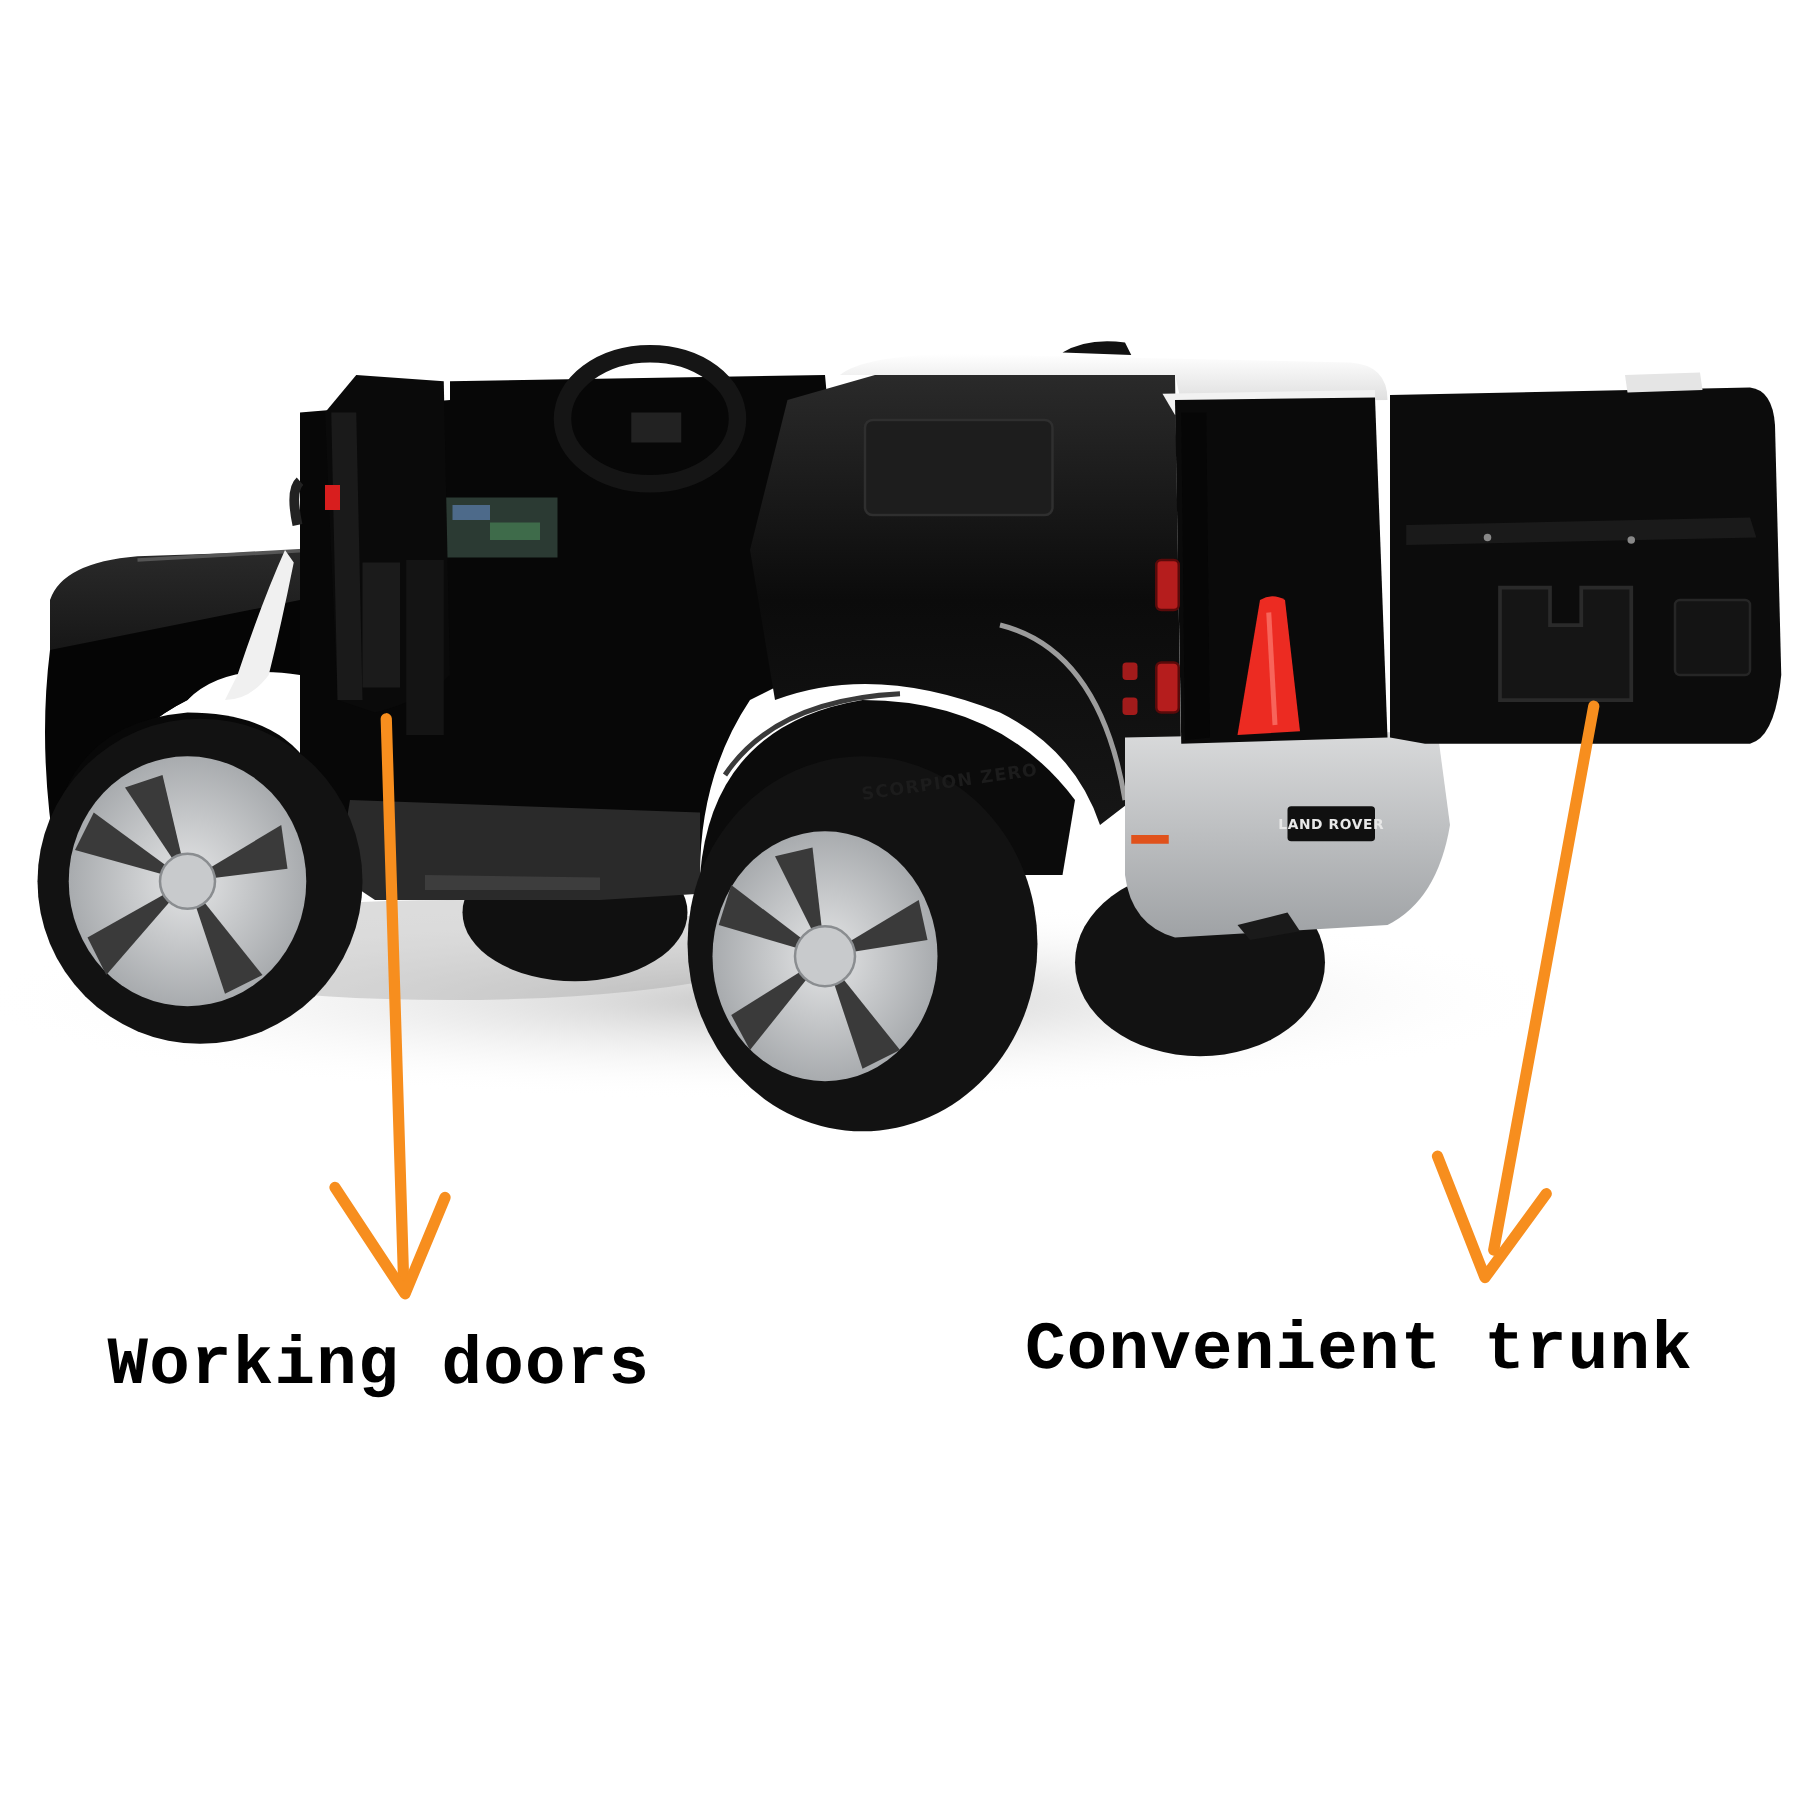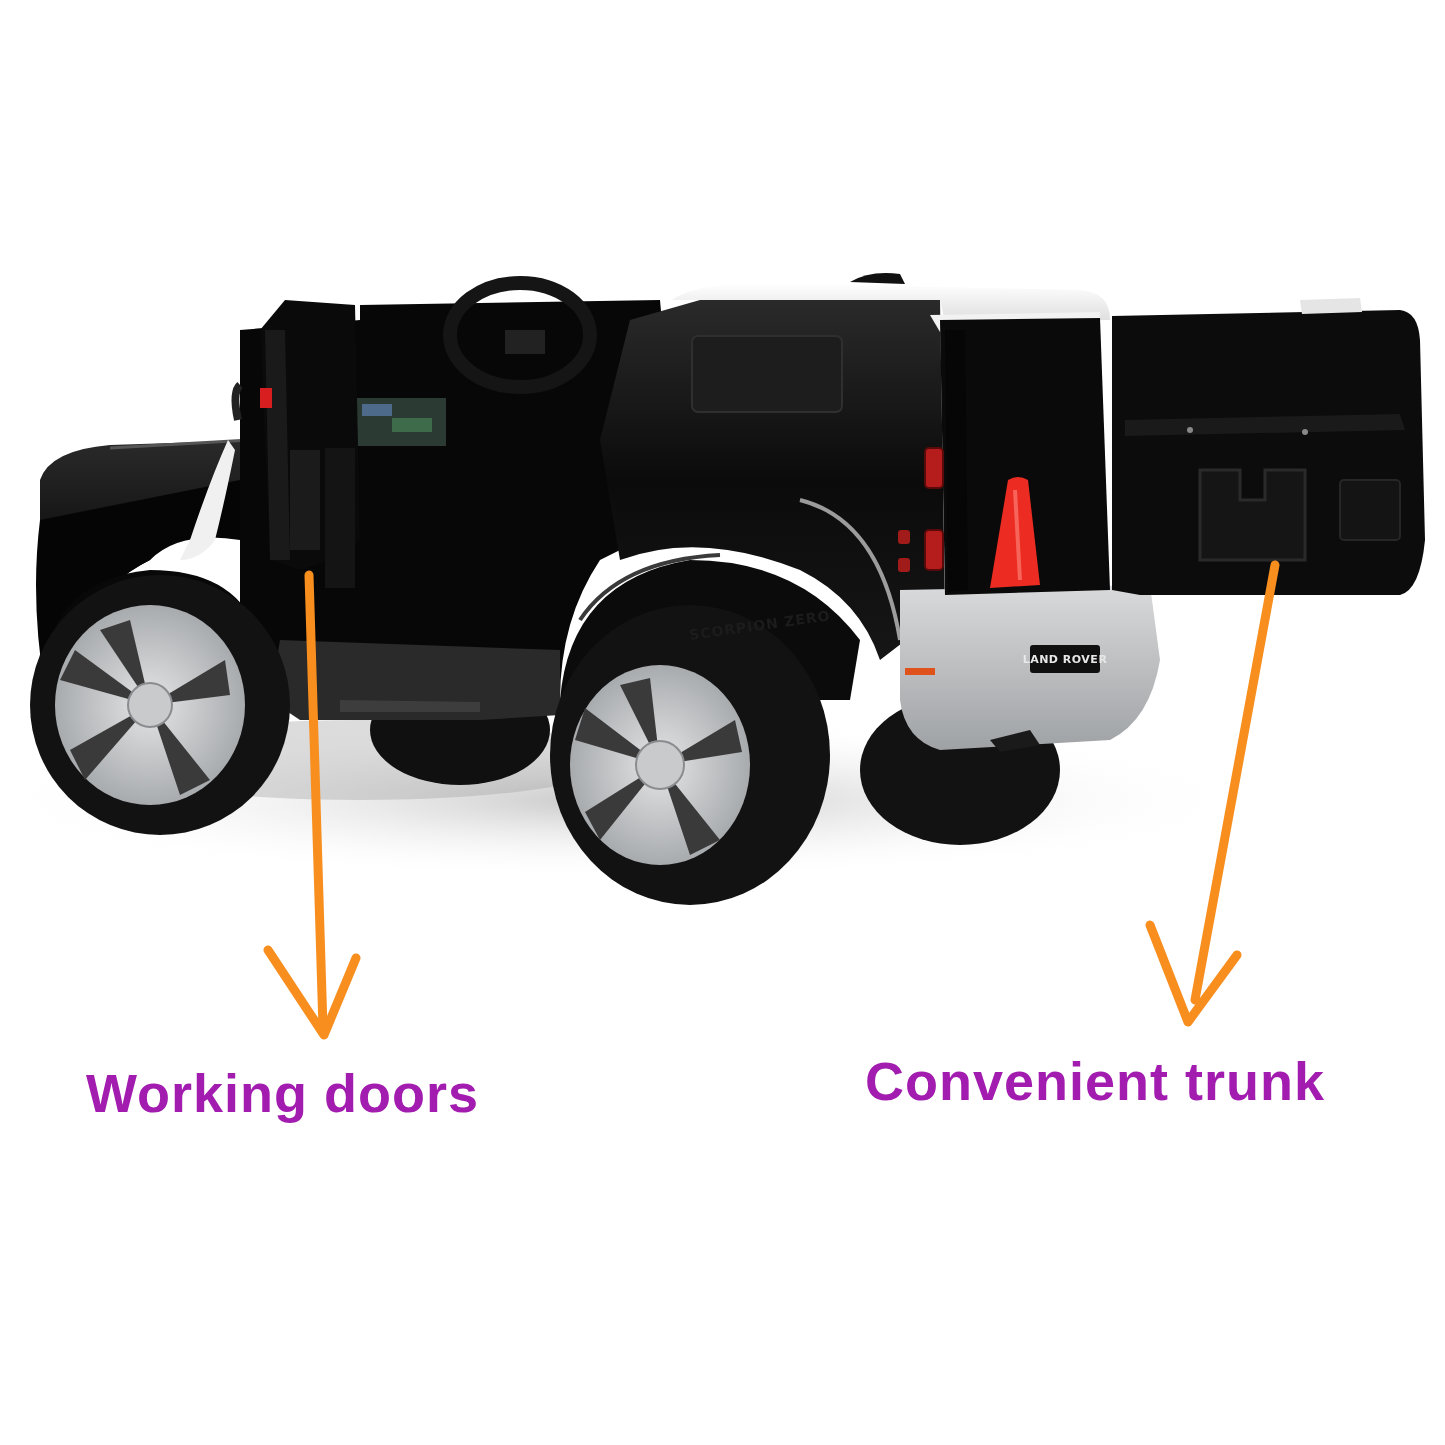--- a/index.html
+++ b/index.html
@@ -1,27 +1,27 @@
 <!DOCTYPE html>
 <html><head>
   <meta charset="utf-8">
   <style>
     html, body { margin: 0; padding: 0; background: #ffffff; }
     body { width: 1445px; height: 1445px; position: relative; overflow: hidden; font-family: "DejaVu Sans", sans-serif; }
     .scene { position: absolute; left: 0; top: 0; width: 1445px; height: 1445px; }
     .label {
       position: absolute;
-      font-family: Liberation Sans, sans-serif;
+      font-family: Liberation Mono, monospace;
       font-weight: bold;
-      color: #a21caf;
+      color: #000000;
       white-space: nowrap;
       letter-spacing: 1px;
     }
     .label-doors { left: 86px; top: 1062px; font-size: 54px; }
-    .label-trunk { left: 865px; top: 1050px; font-size: 54px; }
+    .label-trunk { left: 820px; top: 1050px; font-size: 54px; }
     .badge-text { font-family: "DejaVu Sans", sans-serif; font-weight: bold; font-size: 11px; fill: #e8e8e8; letter-spacing: 0.5px; }
     .tire-text { font-family: "DejaVu Sans", sans-serif; font-weight: bold; font-size: 14px; fill: #1c1c1c; letter-spacing: 1px; }
   </style>
 </head>
 <body>
 
 <div class="scene">
   <svg width="1445" height="1445" viewBox="0 0 1445 1445" xmlns="http://www.w3.org/2000/svg">
     <defs>
       <radialGradient id="floorShadow" cx="50%" cy="50%" r="50%">

